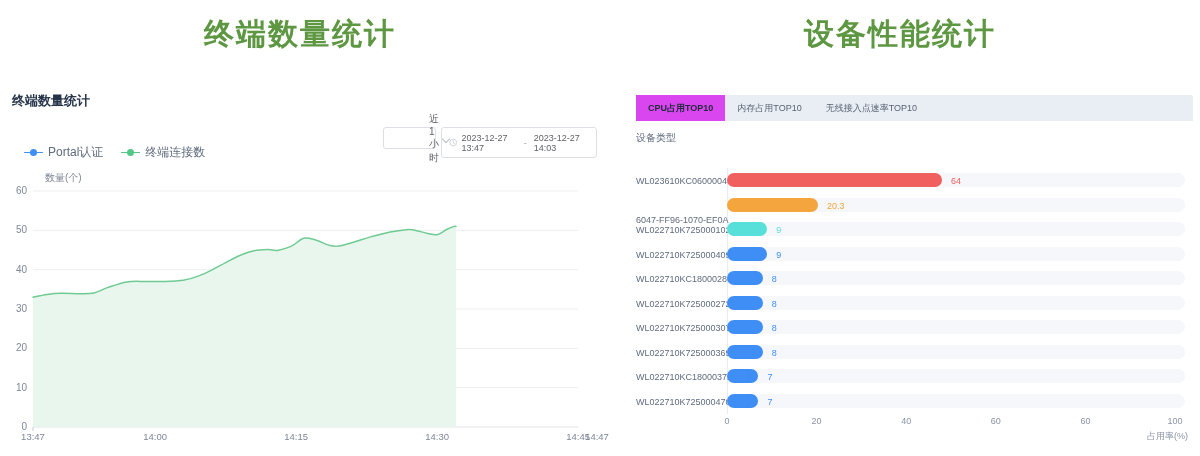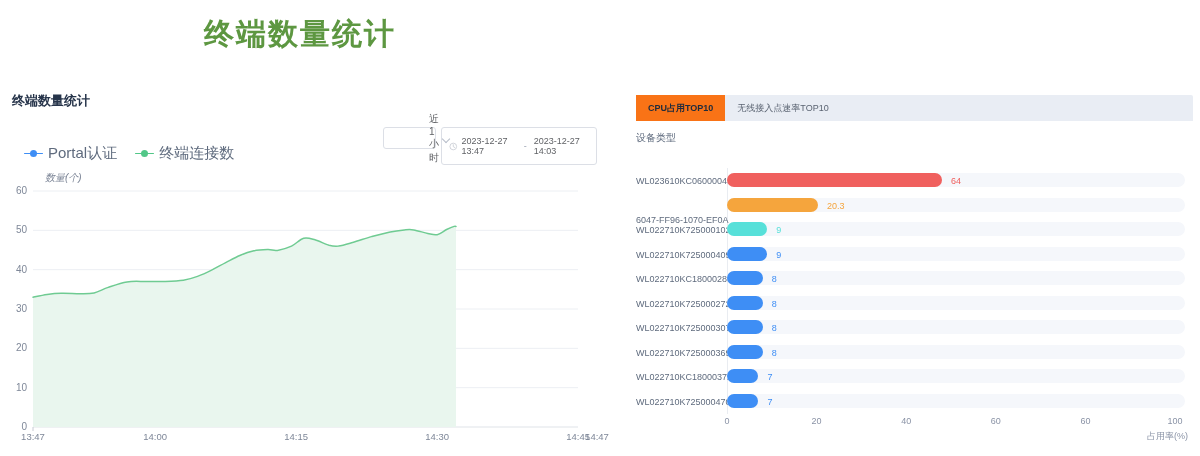--- a/index.html
+++ b/index.html
@@ -17,38 +17,38 @@
   
   .controls { position:absolute; left:383px; top:127px; width:214px; height:22px; display:flex; gap:5px; }
   .select-box { display:flex; align-items:center; justify-content:space-between;
     border:1px solid #dcdfe6; border-radius:3px; background:#fff; height:22px;
     padding:0 6px; font-size:10px; color:#606266; cursor:pointer; }
   .select-box .chev { width:7px; height:7px; position:relative; flex:0 0 auto; margin-left:4px; }
   .select-box .chev::before { content:""; position:absolute; left:0; top:1px; width:5px; height:5px;
     border-right:1px solid #b7bdc9; border-bottom:1px solid #b7bdc9; transform:rotate(45deg); }
   .time-select { width:28px;padding-left:45px; }
   .date-box { flex:1; display:flex; align-items:center; gap:4px; border:1px solid #dcdfe6;
-    border-radius:3px; height:38px; padding:0 7px; font-size:9px; color:#606266; cursor:pointer; }
+    border-radius:3px; height:31px; padding:0 7px; font-size:9px; color:#606266; cursor:pointer; }
   .date-box .sep { color:#9aa2b1; margin:0 3px; }
 
   
   .legend { position:absolute; left:24px; top:144px; display:flex; gap:18px; align-items:center; }
-  .legend-item { display:flex; align-items:center; gap:5px; font-size:15px; color:#5f6b7e; cursor:pointer; }
+  .legend-item { display:flex; align-items:center; gap:5px; font-size:12px; color:#5f6b7e; cursor:pointer; }
   .legend-marker { position:relative; width:19px; height:9px; }
   .legend-marker .ln { position:absolute; left:0; top:3.7px; width:19px; height:1.6px; border-radius:1px; }
   .legend-marker .dt { position:absolute; left:6px; top:1px; width:7px; height:7px; border-radius:50%; }
 
-  .y-title { position:absolute; left:45px; top:171px; font-size:10px; color:#7e8798;font-style:italic; }
+  .y-title { position:absolute; left:45px; top:171px; font-size:10px; color:#7e8798; }
   #line-chart { position:absolute; left:0; top:186px; overflow:visible; }
 
   
   .tabbar { position:absolute; left:636px; top:95px; width:557px; height:26px;
     background:#e9edf4; display:flex; align-items:stretch; border-radius:2px 2px 0 0; }
   .tab { display:flex; align-items:center; padding:0 12px; font-size:9px; color:#5b6472; cursor:pointer; }
-  .tab.active { background:#f97316; color:#222c3c; font-weight:bold; }
+  .tab.active { background:#d946ef; color:#222c3c; font-weight:bold; }
 
   .filter-row { position:absolute; left:636px; top:131px; display:flex; align-items:center; gap:7px; }
   .filter-label { font-size:10px; color:#5f6b7e; }
   .device-select { width:100px; color:#c0c4cc; }
 
   #bar-chart { position:absolute; left:636px; top:166px; width:560px; height:286px; }
   .bar-row-label { position:absolute; font-size:9px; color:#5f6b7e; text-align:right; width:82px; left:0;
     white-space:nowrap; }
   .bar-track { position:absolute; left:91px; width:458px; height:14px; border-radius:7px; background:#f5f7fb; }
   .bar { position:absolute; left:91px; height:14px; border-radius:7px; }
@@ -120,23 +120,25 @@
       <text x="33" y="254" text-anchor="middle" font-size="9.5" fill="#7e8798">13:47</text>
       <text x="155.2" y="254" text-anchor="middle" font-size="9.5" fill="#7e8798">14:00</text>
       <text x="296.2" y="254" text-anchor="middle" font-size="9.5" fill="#7e8798">14:15</text>
       <text x="437.2" y="254" text-anchor="middle" font-size="9.5" fill="#7e8798">14:30</text>
       <text x="578.2" y="254" text-anchor="middle" font-size="9.5" fill="#7e8798">14:45</text>
       <text x="597" y="254" text-anchor="middle" font-size="9.5" fill="#7e8798">14:47</text>
       <path d="M33.0,111.2C35.4,110.7,42.4,109.1,47.1,108.4C51.8,107.8,55.7,107.4,61.2,107.3C66.7,107.1,74.5,107.7,80.0,107.7C85.5,107.6,89.4,107.9,94.1,106.9C98.8,105.8,102.7,103.2,108.2,101.4C113.7,99.5,120.7,96.8,127.0,95.9C133.3,94.9,139.5,95.5,145.8,95.5C152.1,95.4,158.3,95.7,164.6,95.5C170.9,95.3,177.9,95.1,183.4,94.3C188.9,93.4,192.8,92.1,197.5,90.4C202.2,88.6,206.9,86.4,211.6,84.1C216.3,81.8,221.0,79.0,225.7,76.6C230.4,74.2,235.1,71.5,239.8,69.5C244.5,67.5,249.2,65.8,253.9,64.8C258.6,63.8,264.1,63.7,268.0,63.6C271.9,63.5,273.5,65.0,277.4,64.4C281.3,63.8,287.1,62.1,291.5,60.1C295.9,58.0,299.8,53.2,303.7,52.2C307.6,51.2,310.8,52.6,315.0,53.8C319.2,55.0,325.2,58.2,329.1,59.3C333.0,60.3,334.6,60.5,338.5,60.1C342.4,59.6,347.1,58.1,352.6,56.5C358.1,55.0,365.1,52.4,371.4,50.6C377.7,48.9,384.7,47.0,390.2,45.9C395.7,44.8,400.4,44.3,404.3,43.9C408.2,43.6,409.8,43.3,413.7,43.9C417.6,44.5,423.9,46.7,427.8,47.5C431.7,48.3,434.1,49.3,437.2,48.7C440.3,48.0,443.8,44.9,446.6,43.5C449.4,42.2,452.6,40.9,454.1,40.4C455.7,39.9,455.7,40.4,456.0,40.4L456.0,241L33.0,241Z" fill="#e9f6ee" stroke="none"></path>
       <path d="M33.0,111.2C35.4,110.7,42.4,109.1,47.1,108.4C51.8,107.8,55.7,107.4,61.2,107.3C66.7,107.1,74.5,107.7,80.0,107.7C85.5,107.6,89.4,107.9,94.1,106.9C98.8,105.8,102.7,103.2,108.2,101.4C113.7,99.5,120.7,96.8,127.0,95.9C133.3,94.9,139.5,95.5,145.8,95.5C152.1,95.4,158.3,95.7,164.6,95.5C170.9,95.3,177.9,95.1,183.4,94.3C188.9,93.4,192.8,92.1,197.5,90.4C202.2,88.6,206.9,86.4,211.6,84.1C216.3,81.8,221.0,79.0,225.7,76.6C230.4,74.2,235.1,71.5,239.8,69.5C244.5,67.5,249.2,65.8,253.9,64.8C258.6,63.8,264.1,63.7,268.0,63.6C271.9,63.5,273.5,65.0,277.4,64.4C281.3,63.8,287.1,62.1,291.5,60.1C295.9,58.0,299.8,53.2,303.7,52.2C307.6,51.2,310.8,52.6,315.0,53.8C319.2,55.0,325.2,58.2,329.1,59.3C333.0,60.3,334.6,60.5,338.5,60.1C342.4,59.6,347.1,58.1,352.6,56.5C358.1,55.0,365.1,52.4,371.4,50.6C377.7,48.9,384.7,47.0,390.2,45.9C395.7,44.8,400.4,44.3,404.3,43.9C408.2,43.6,409.8,43.3,413.7,43.9C417.6,44.5,423.9,46.7,427.8,47.5C431.7,48.3,434.1,49.3,437.2,48.7C440.3,48.0,443.8,44.9,446.6,43.5C449.4,42.2,452.6,40.9,454.1,40.4C455.7,39.9,455.7,40.4,456.0,40.4" fill="none" stroke="#6fcb92" stroke-width="1.5" stroke-linejoin="round" stroke-linecap="round"></path>
     </svg>
 
+  <div class="section-title right">设备性能统计</div>
 
   <div class="tabbar" id="tabbar">
       <div class="tab active">CPU占用TOP10</div>
+      <div class="tab">内存占用TOP10</div>
       <div class="tab">无线接入点速率TOP10</div>
     </div>
 
   <div class="filter-row">
     <span class="filter-label">设备类型</span>
   </div>
 
   <div id="bar-chart">
     <div class="axis-vline"></div>
     <div class="bar-xlabel">占用率(%)</div>

